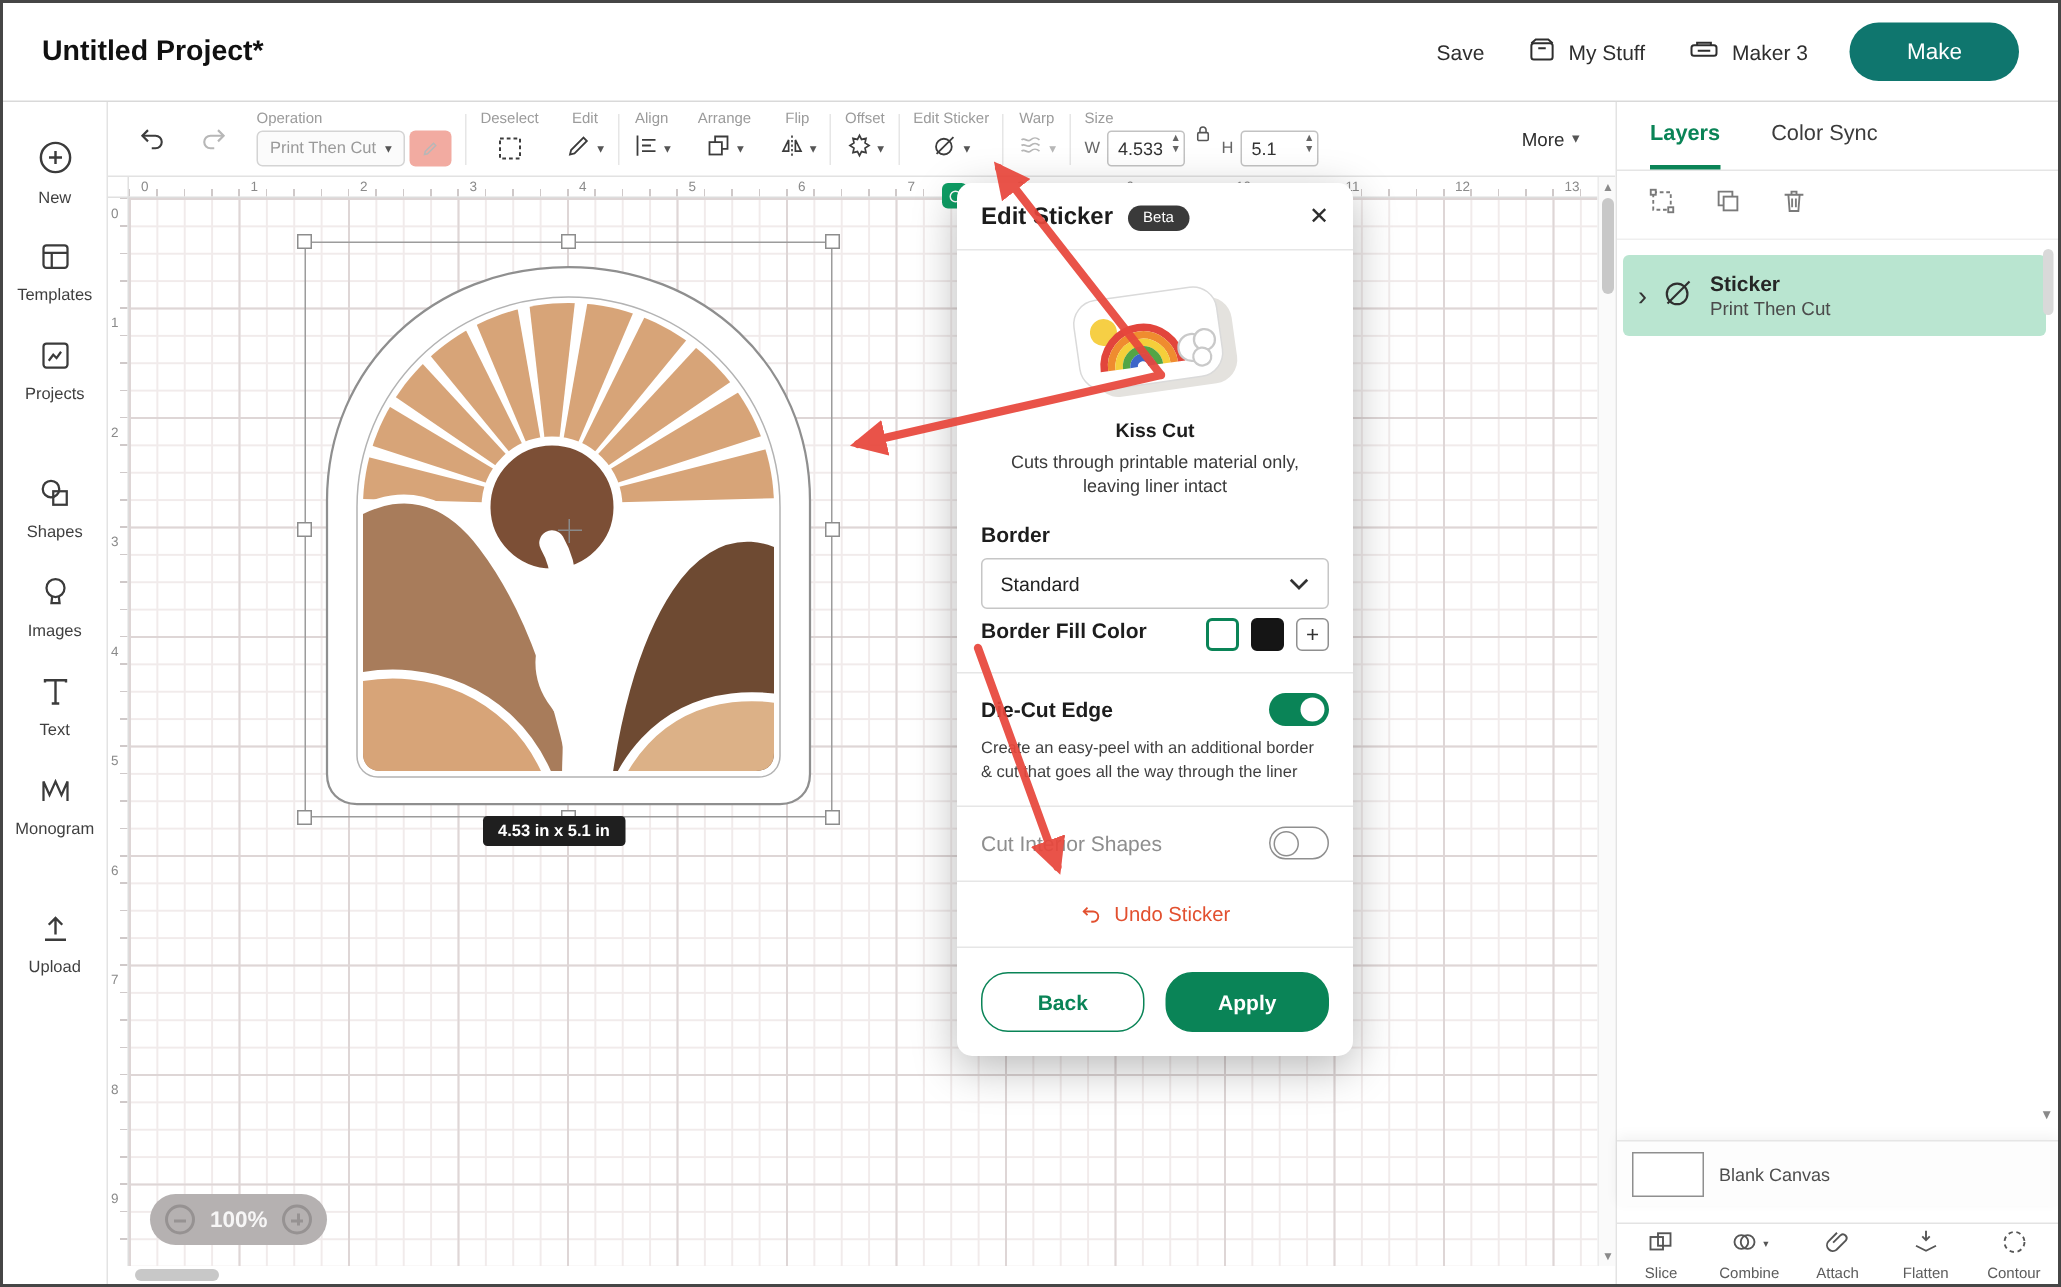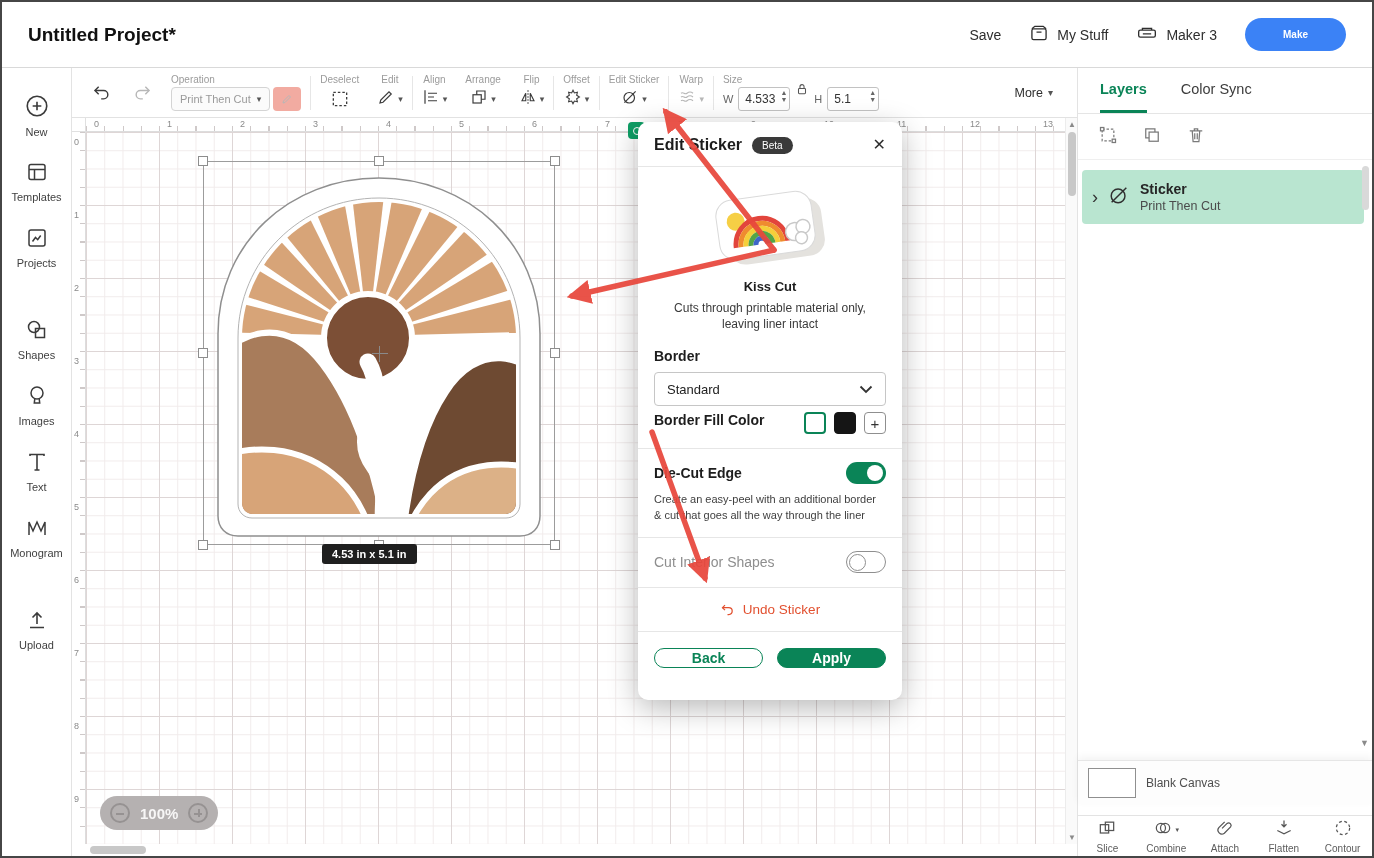--- a/index.html
+++ b/index.html
@@ -6,21 +6,21 @@
   html,body { width:1374px; height:858px; overflow:hidden; }
   body { font-family:"Liberation Sans", sans-serif; background:#fff; color:#222; }
   .app { position:relative; width:1374px; height:858px; border:2px solid #464646; background:#fff; overflow:hidden; }
 
   
   .header { position:absolute; left:0; top:0; right:0; height:66px; border-bottom:1px solid #d9d9d9; display:flex; align-items:center; padding:0 26px; background:#fff; z-index:20; }
   .title { font-size:19px; font-weight:700; color:#111; }
   .header-right { margin-left:auto; display:flex; align-items:center; gap:28px; }
   .hbtn { display:flex; align-items:center; gap:8px; font-size:14px; color:#2e2e2e; cursor:pointer; }
   .hbtn svg { stroke:#2e2e2e; }
-  .make-btn { background:#3b82f6; color:#fff; font-size:10px; font-weight:700; border:none; border-radius:22px; padding:11px 38px; cursor:pointer; }
+  .make-btn { background:#0f766e; color:#fff; font-size:15px; font-weight:400; border:none; border-radius:22px; padding:11px 38px; cursor:pointer; }
 
   
   .sidebar { position:absolute; left:0; top:66px; bottom:0; width:70px; border-right:1px solid #e3e3e3; background:#fff; display:flex; flex-direction:column; align-items:center; padding-top:14px; z-index:15; }
   .side-item { width:100%; height:66px; display:flex; flex-direction:column; align-items:center; justify-content:center; gap:5px; color:#3f3f3f; font-size:11px; cursor:pointer; }
   .side-item svg { stroke:#3b3b3b; }
   .gap-top { margin-top:26px; }
 
   
   .toolbar { position:absolute; left:70px; top:66px; width:1005px; height:50px; border-bottom:1px solid #e2e2e2; background:#fff; display:flex; align-items:center; padding:0 10px; z-index:15; }
   .tgroup { display:flex; flex-direction:column; align-items:center; justify-content:space-between; gap:2px; padding:0 9px; cursor:pointer; }
@@ -102,21 +102,21 @@
   .toggle-label.dim { color:#8e8e8e; font-weight:400; }
   .toggle { margin-left:auto; width:40px; height:22px; border-radius:11px; position:relative; cursor:pointer; }
   .toggle.on { background:#0a8457; }
   .toggle.on::after { content:""; position:absolute; right:3px; top:3px; width:16px; height:16px; border-radius:50%; background:#fff; }
   .toggle.off { background:#fff; border:1.6px solid #8f8f8f; }
   .toggle.off::after { content:""; position:absolute; left:2px; top:1.6px; width:15px; height:15px; border-radius:50%; border:1.6px solid #8f8f8f; background:#fff; }
   .small-desc { font-size:11px; color:#3f3f3f; line-height:1.4; margin-top:8px; }
   .undo-row { display:flex; align-items:center; justify-content:center; gap:8px; margin-top:14px; color:#e2502f; font-size:13.5px; cursor:pointer; }
   .undo-row svg { stroke:#e2502f; }
   .btn-row { display:flex; gap:14px; margin-top:16px; }
-  .btn { flex:1; height:20px; border-radius:18px; font-size:14px; font-weight:700; display:flex; align-items:center; justify-content:center; cursor:pointer; font-family:"Liberation Sans",sans-serif; }
+  .btn { flex:1; height:40px; border-radius:18px; font-size:14px; font-weight:700; display:flex; align-items:center; justify-content:center; cursor:pointer; font-family:"Liberation Sans",sans-serif; }
   .btn-back { background:#fff; border:1.6px solid #0a8457; color:#0a8457; }
   .btn-apply { background:#0a8457; border:1.6px solid #0a8457; color:#fff; }
 
   
   .rpanel { position:absolute; left:1075px; top:66px; right:0; bottom:0; background:#fff; border-left:1px solid #e3e3e3; z-index:15; }
   .tabs { height:46px; border-bottom:1px solid #e5e5e5; display:flex; align-items:stretch; padding:0 22px; gap:34px; }
   .tab { display:flex; align-items:center; font-size:14.5px; color:#3c3c3c; border-bottom:3px solid transparent; cursor:pointer; }
   .tab.active { color:#0a8457; font-weight:700; border-bottom-color:#0a8457; }
   .layer-tools { height:46px; border-bottom:1px solid #efefef; display:flex; align-items:center; gap:24px; padding:0 20px; }
   .layer-tools svg { stroke:#7a7a7a; cursor:pointer; }

